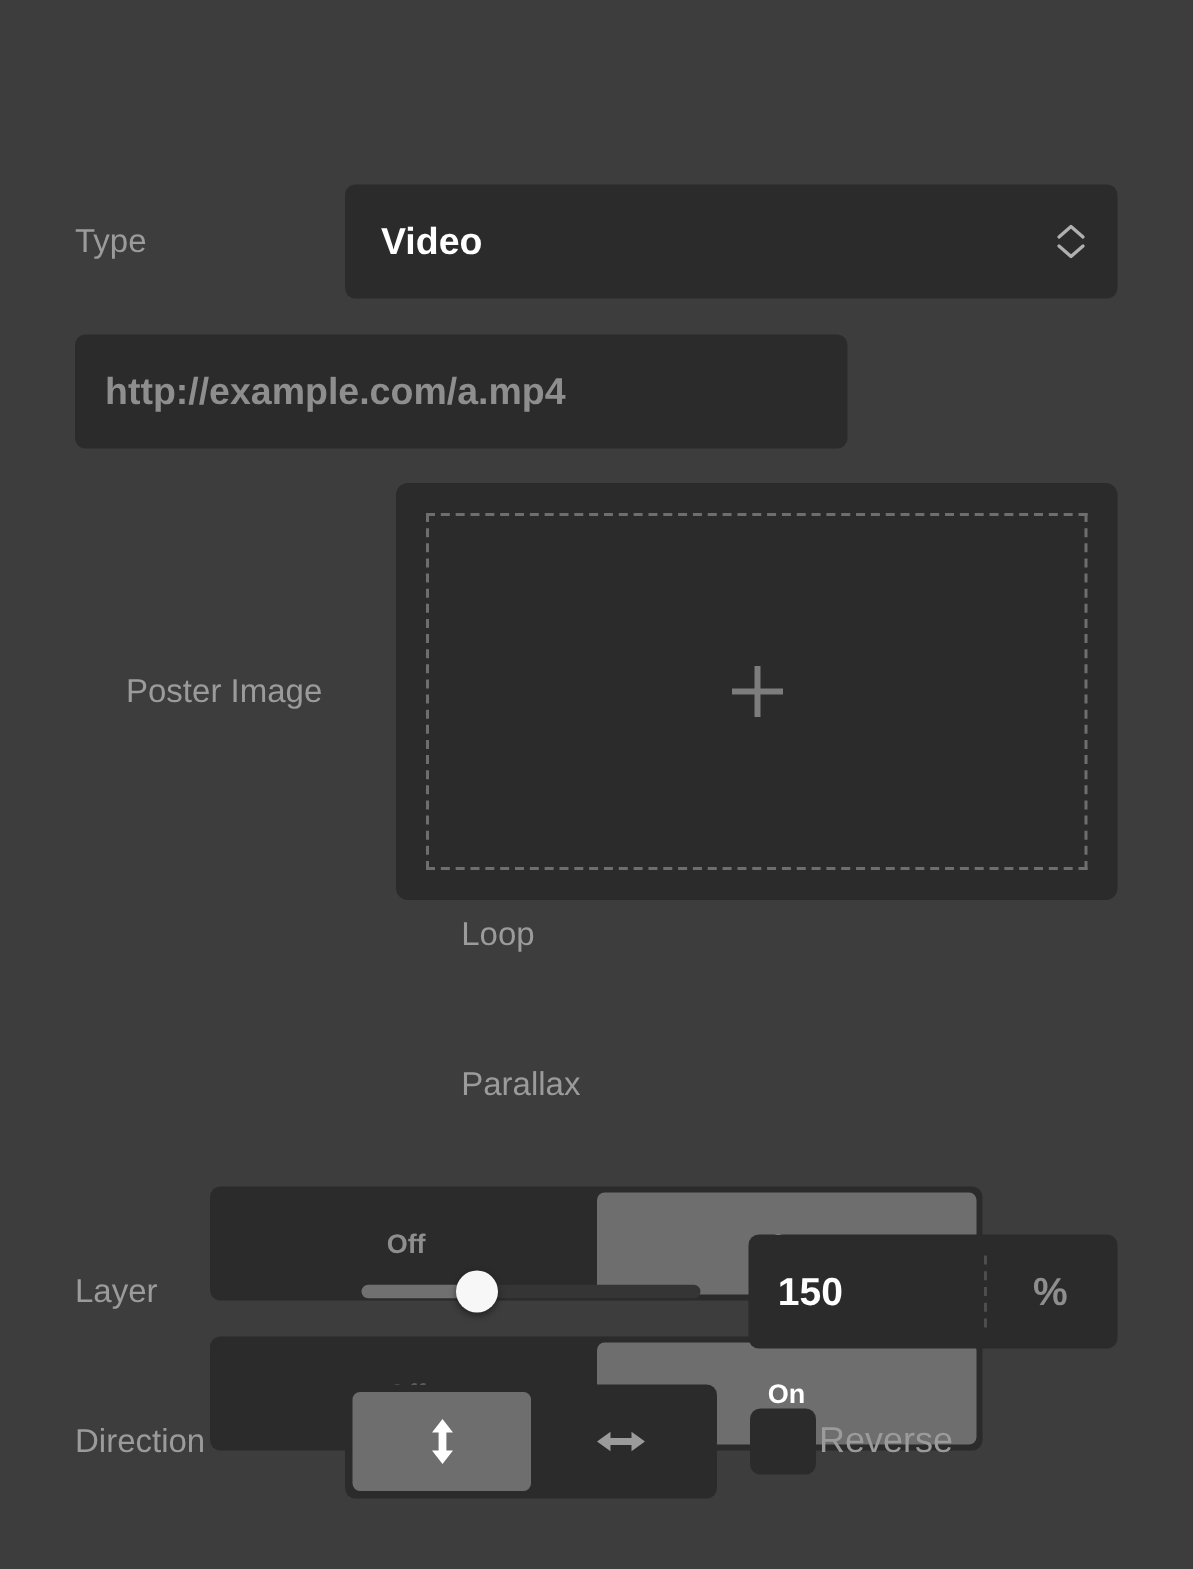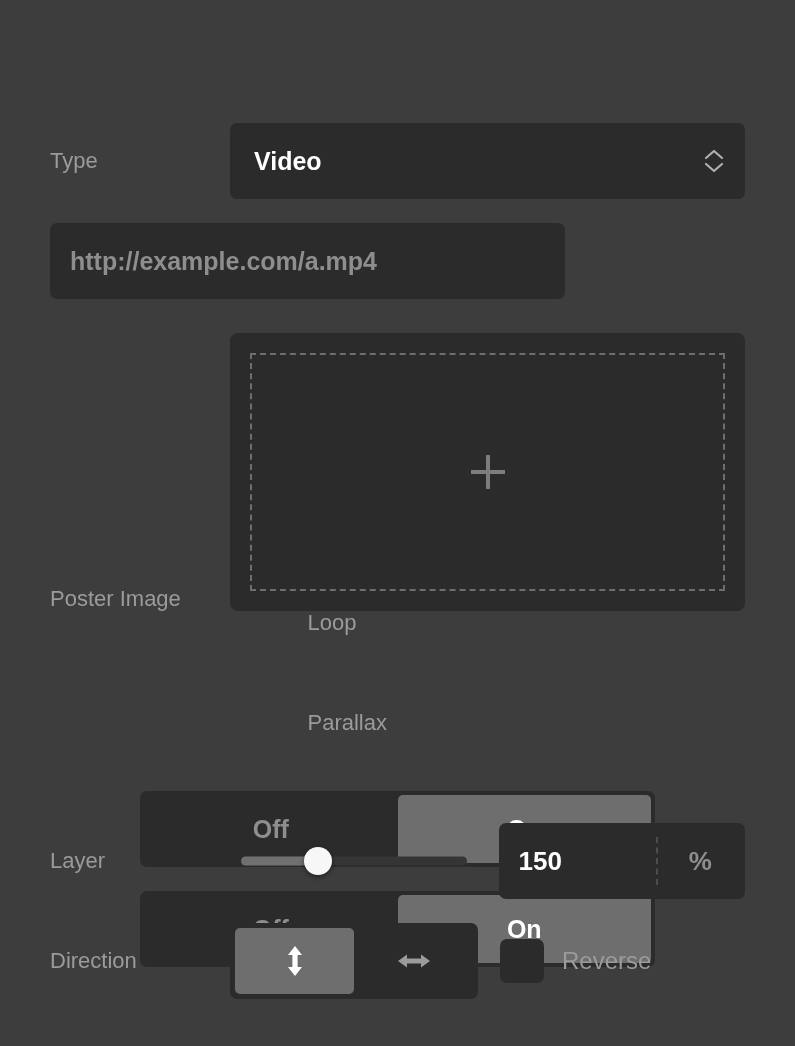--- a/index.html
+++ b/index.html
@@ -95,21 +95,21 @@
     justify-content: center;
   }
   .select-indicator svg { display:block; }
 
   
   .row-type { height: 100px; }
   
   .row-source { height: 100px; }
 
   
-  .row-poster { height: 300px; align-items: flex-end; }
+  .row-poster { height: 300px; align-items: center; margin-left: 34px; }
   .dropzone {
     box-sizing: border-box;
     width: 515px;
     height: 278px;
     background: #2b2b2b;
     border-radius: 8px;
     position: relative;
     padding: 20px;
   }
   .dropzone-inner {
@@ -151,21 +151,21 @@
     border-radius: 7px;
     display: flex;
     padding: 4px;
     gap: 0;
   }
   .segment {
     flex: 1 1 50%;
     display: flex;
     align-items: center;
     justify-content: center;
-    font-size: 25px;
+    font-size: 18px;
     font-weight: bold;
     color: #8e8e8e;
     border-radius: 5px;
     height: 100%;
     box-sizing: border-box;
     user-select: none;
   }
   .segment.selected {
     background: #6e6e6e;
     color: #ffffff;
@@ -273,21 +273,21 @@
   .checkbox {
     width: 44px;
     height: 44px;
     background: #2b2b2b;
     border-radius: 7px;
     flex: 0 0 44px;
   }
   .checkbox-label {
     font-size: 24px;
     color: #9b9b9b;
-    margin-left: 18px;
+    margin-left: 2px;
     white-space: nowrap;
   }
 </style>
 </head>
 <body>
 
 <div class="panel">
 
 
   <div class="rows">

